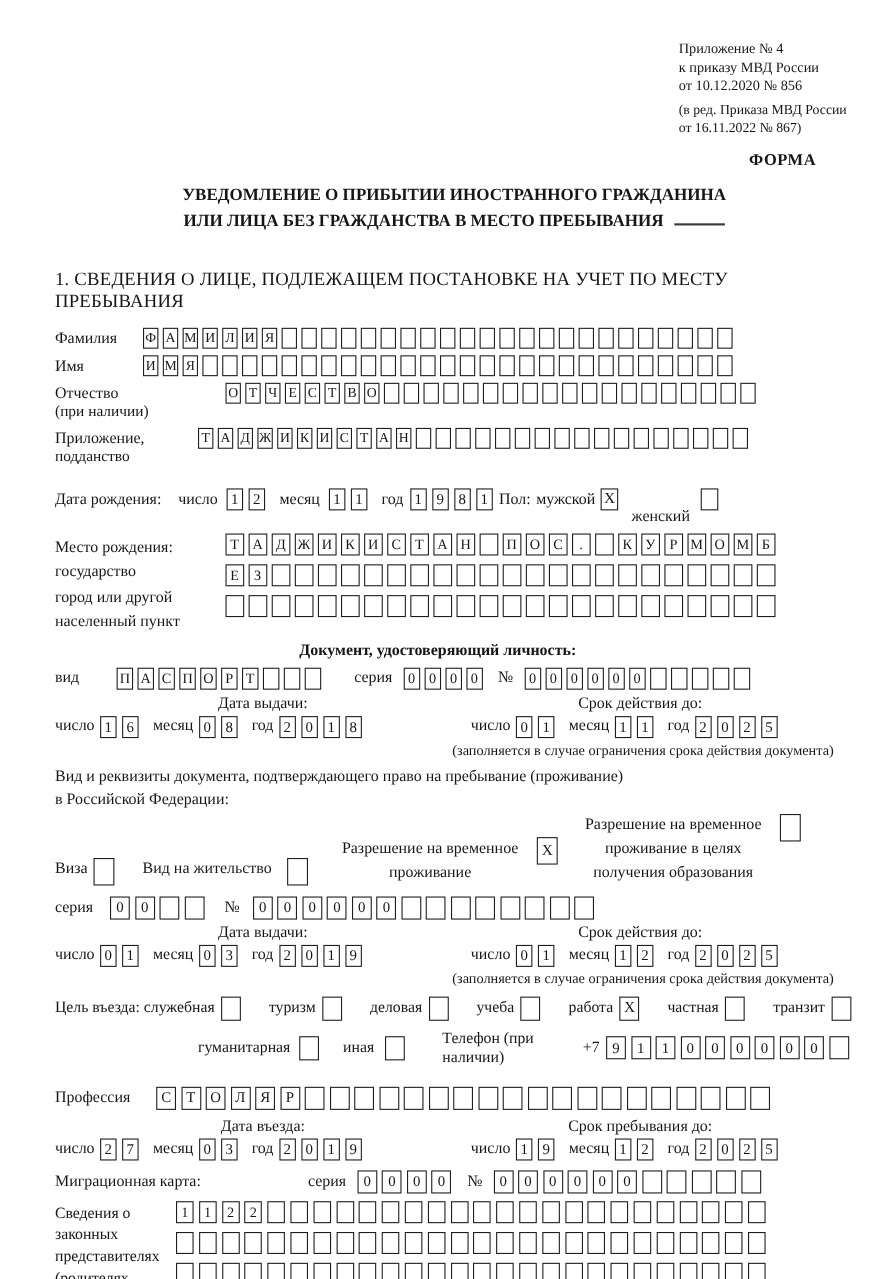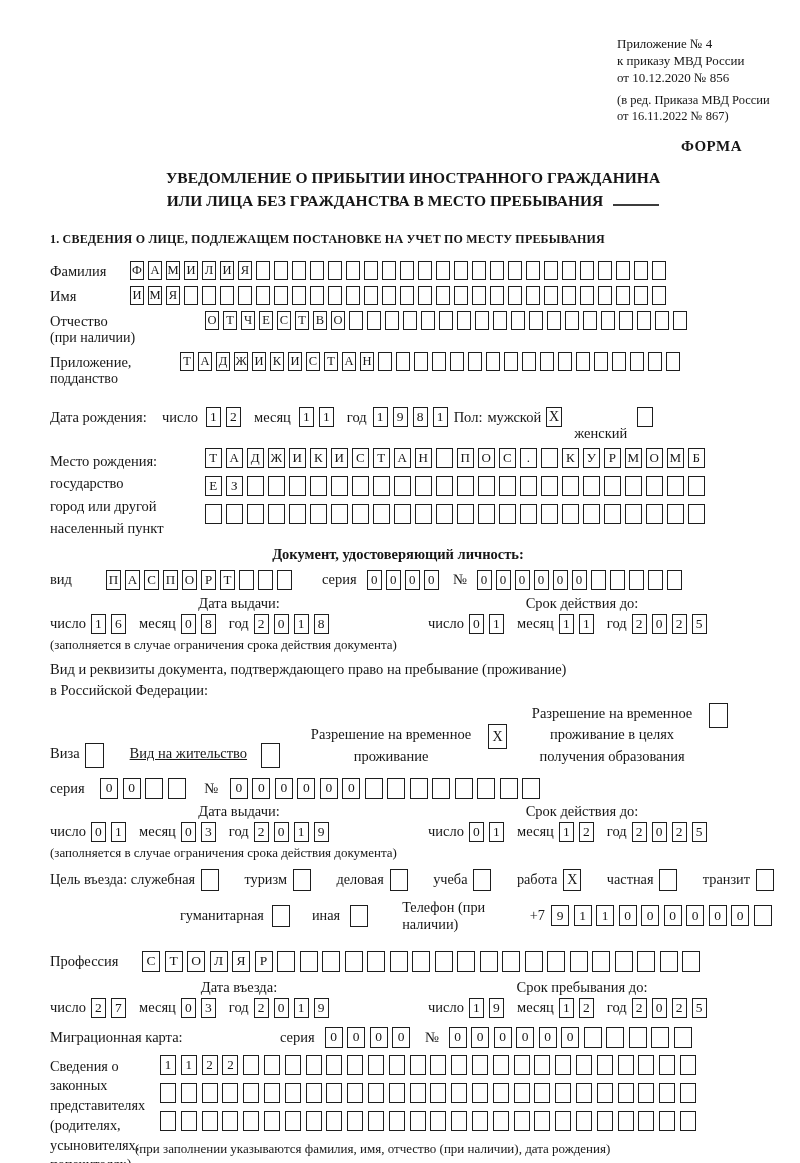--- a/index.html
+++ b/index.html
@@ -7,21 +7,21 @@
   body { font-family:"Liberation Serif","DejaVu Serif",serif; color:#161616; }
   .page { width:800px; height:1163px; padding:36px 24px 20px 50px; position:relative; overflow:hidden; }
 
   .appendix { margin-left:567px; font-size:13px; line-height:1.3; }
   .appendix .rev { margin-top:5px; font-size:12.5px; }
   .forma { text-align:right; padding-right:34px; font-weight:bold; font-size:15px; margin-top:14px; letter-spacing:.5px; }
 
   .title { text-align:center; font-weight:bold; font-size:15.5px; line-height:1.45; margin-top:12px; }
   .blank-underline { display:inline-block; width:46px; height:2px; border-bottom:2.4px solid #3c3c3c; margin-left:10px; }
 
-  .sec-head { font-weight:bold; font-size:12px; margin-top:20px; margin-bottom:14px; letter-spacing:.2px; }
+  .sec-head { font-weight:normal; font-size:17px; margin-top:32px; margin-bottom:14px; letter-spacing:.2px; }
 
   .frow { display:flex; align-items:flex-start; margin-bottom:6px; font-size:14.5px; }
   .flabel { flex:0 0 auto; padding-top:2px; line-height:1.15; }
   .flabel .l2 { font-size:14px; }
 
   .cells { display:inline-flex; flex-wrap:nowrap; }
   .cb { flex:0 0 auto; width:14px; height:19px; border:1.5px solid #1e1e1e; margin-right:4px;
         display:inline-flex; align-items:center; justify-content:center; font-size:12.5px; background:#fff; }
   .cells.w24 .cb { width:16.5px; height:20px; margin-right:4.5px; font-size:13px; }
   .cells.dt  .cb { width:15px; height:20px; margin-right:5px; font-size:13.5px; }
@@ -35,21 +35,21 @@
   .checkbox.sex { width:16px; height:20px; }
   .checkbox.big { width:19px; height:25px; }
 
   .center-bold { text-align:center; font-weight:bold; font-size:14.5px; margin:2px 30px 7px 0; }
 
   .dgrid { display:grid; grid-template-columns:378px 1fr; font-size:14.5px; align-items:center; }
   .dhead { text-align:center; font-size:14.5px; }
   .dhead.r { padding-right:40px; }
   .dg { display:flex; align-items:center; margin-top:2px; margin-bottom:2px; }
   .dg .dlbl { margin-right:5px; }
-  .note-right { text-align:left; padding-right:18px; font-size:13px; margin:1px 0 8px 0; }
+  .note-right { text-align:right; padding-right:18px; font-size:13px; margin:1px 0 8px 0; }
 
   .plain { font-size:14.5px; margin-bottom:4px; }
 
   .opts { display:flex; align-items:flex-end; margin:4px 0 10px 0; font-size:14.5px; }
   .opt { display:flex; align-items:flex-start; }
   .opt .olbl { padding-top:2px; }
   .opt .ml { text-align:center; line-height:1.5; width:178px; }
   .opts .checkbox { margin-left:7px; }
 
   .purpose { display:flex; align-items:flex-start; width:724px; justify-content:space-between; font-size:14.3px; margin-bottom:8px; }
@@ -432,21 +432,21 @@
   <div class="note-right">(заполняется в случае ограничения срока действия документа)</div>
 
   <div class="plain">Вид и реквизиты документа, подтверждающего право на пребывание (проживание)</div>
   <div class="plain">в Российской Федерации:</div>
 
   <div class="opts">
     <div class="opt">
       <span class="olbl">Виза</span>
       <span class="checkbox big" style="margin-left:5px;"></span>
     </div>
-    <div class="opt" style="margin-left:26px;text-decoration:underline;">
+    <div class="opt" style="margin-left:26px;">
       <span class="olbl">Вид на жительство</span>
       <span class="checkbox big" style="margin-left:14px;"></span>
     </div>
     <div class="opt" style="margin-left:22px;">
       <span class="ml">Разрешение на временное проживание</span>
       <span class="checkbox big" style="margin-left:8px;">X</span>
     </div>
     <div class="opt" style="margin-left:16px;">
       <span class="ml">Разрешение на временное проживание в целях получения образования</span>
       <span class="checkbox big" style="margin-left:8px;"></span>

